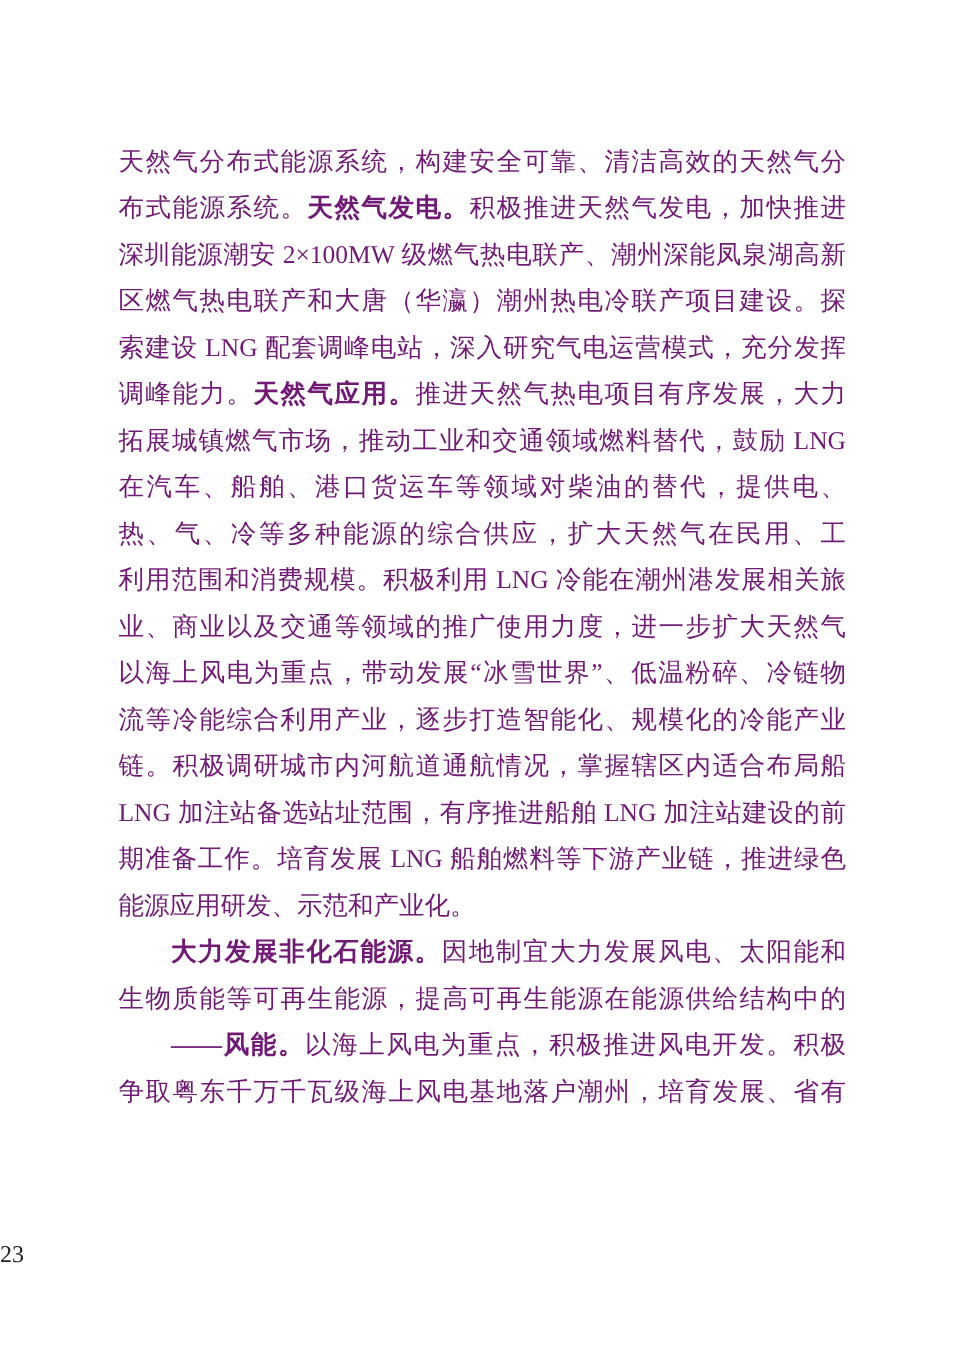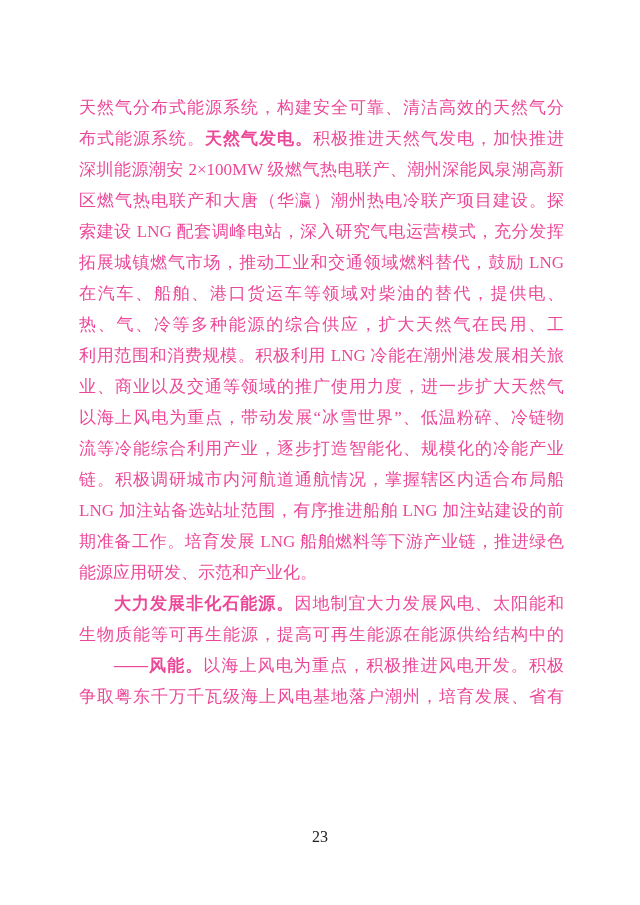--- a/index.html
+++ b/index.html
@@ -38,35 +38,36 @@
     text-indent: 35px;
   }
   .seg.bold {
     font-weight: 700;
   }
   .page-number {
     position: absolute;
     top: 828px;
     left: 0;
     width: 100%;
-    text-align: center;
+    text-align: left;
     font-size: 16px;
     color: #222222;
   }
 </style>
 </head>
 <body>
 
 <div class="page" style="background: rgb(255, 255, 255);">
-  <div class="text-block" style="color: #ec4899;">
+  <div class="text-block" style="color: #701a75;">
       <div class="line fill"><span class="seg">天然气分布式能源系统，构建安全可靠、清洁高效的天然气分</span></div>
       <div class="line fill"><span class="seg">布式能源系统。</span><span class="seg bold">天然气发电。</span><span class="seg">积极推进天然气发电，加快推进</span></div>
       <div class="line fill"><span class="seg">深圳能源潮安 2×100MW 级燃气热电联产、潮州深能凤泉湖高新</span></div>
       <div class="line fill"><span class="seg">区燃气热电联产和大唐（华瀛）潮州热电冷联产项目建设。探</span></div>
       <div class="line fill"><span class="seg">索建设 LNG 配套调峰电站，深入研究气电运营模式，充分发挥</span></div>
+      <div class="line fill"><span class="seg">调峰能力。</span><span class="seg bold">天然气应用。</span><span class="seg">推进天然气热电项目有序发展，大力</span></div>
       <div class="line fill"><span class="seg">拓展城镇燃气市场，推动工业和交通领域燃料替代，鼓励 LNG</span></div>
       <div class="line fill"><span class="seg">在汽车、船舶、港口货运车等领域对柴油的替代，提供电、</span></div>
       <div class="line fill"><span class="seg">热、气、冷等多种能源的综合供应，扩大天然气在民用、工</span></div>
       <div class="line fill"><span class="seg">利用范围和消费规模。积极利用 LNG 冷能在潮州港发展相关旅</span></div>
       <div class="line fill"><span class="seg">业、商业以及交通等领域的推广使用力度，进一步扩大天然气</span></div>
       <div class="line fill"><span class="seg">以海上风电为重点，带动发展“冰雪世界”、低温粉碎、冷链物</span></div>
       <div class="line fill"><span class="seg">流等冷能综合利用产业，逐步打造智能化、规模化的冷能产业</span></div>
       <div class="line fill"><span class="seg">链。积极调研城市内河航道通航情况，掌握辖区内适合布局船</span></div>
       <div class="line fill"><span class="seg">LNG 加注站备选站址范围，有序推进船舶 LNG 加注站建设的前</span></div>
       <div class="line fill"><span class="seg">期准备工作。培育发展 LNG 船舶燃料等下游产业链，推进绿色</span></div>

